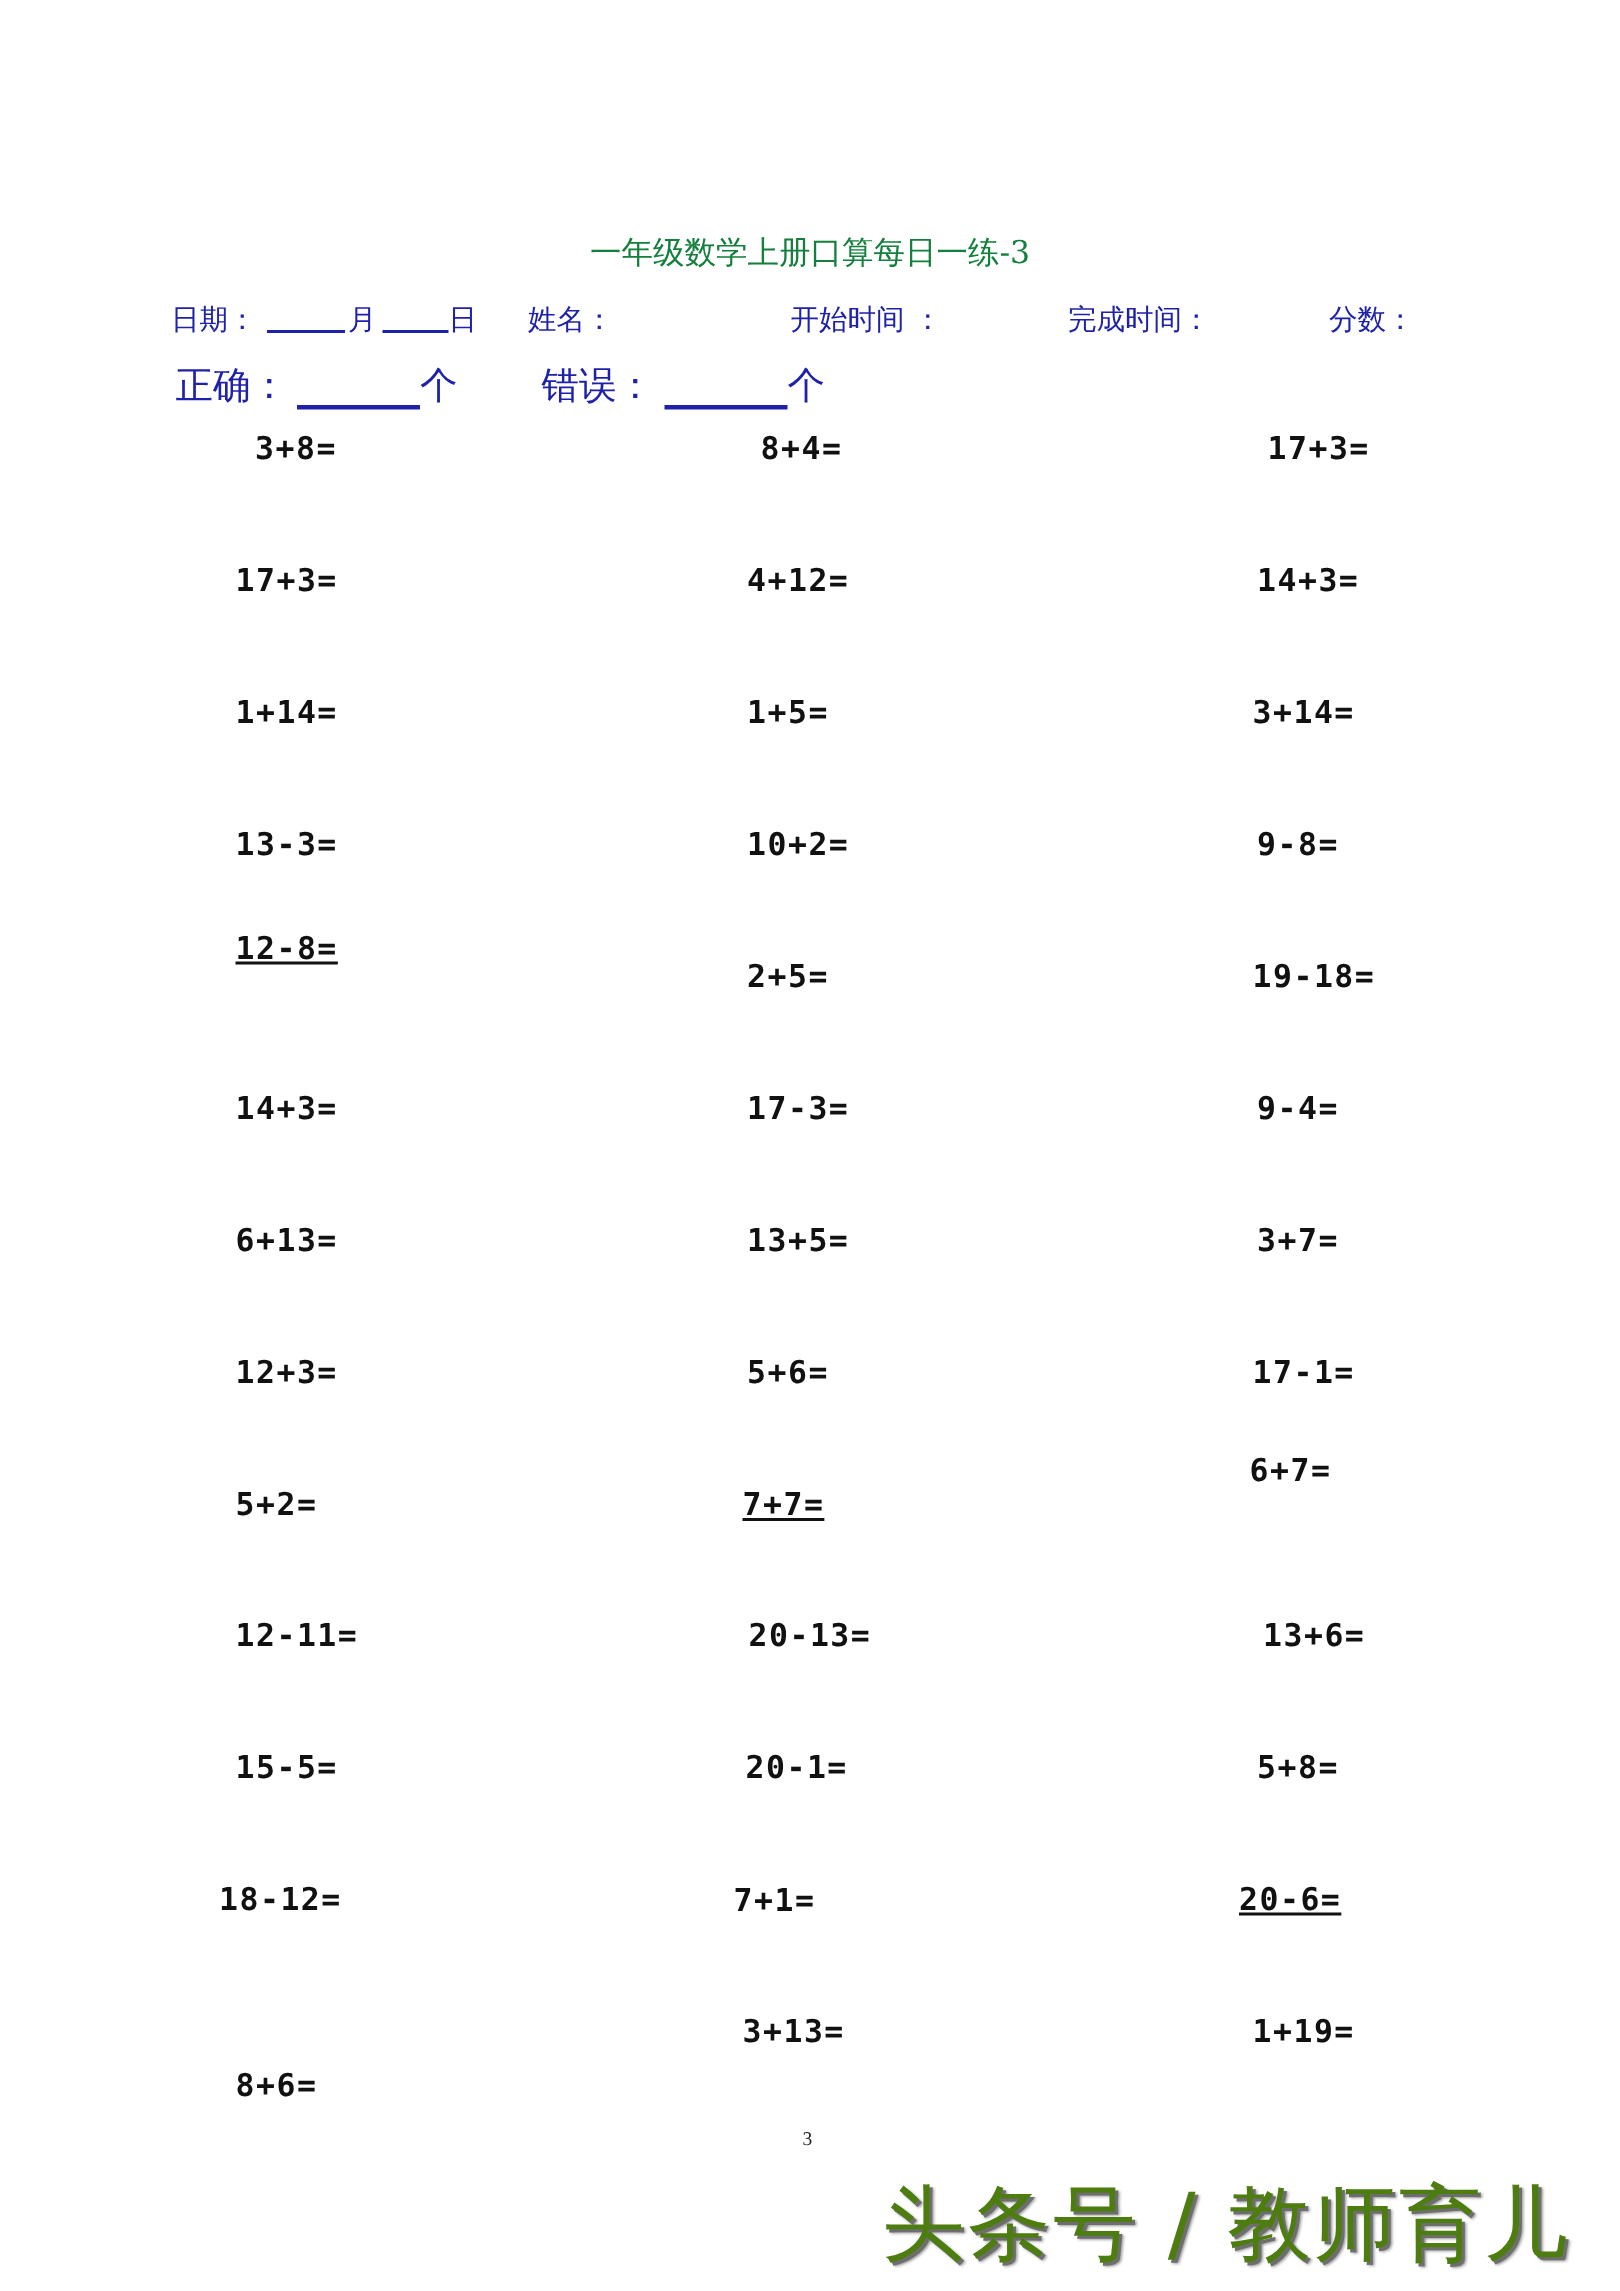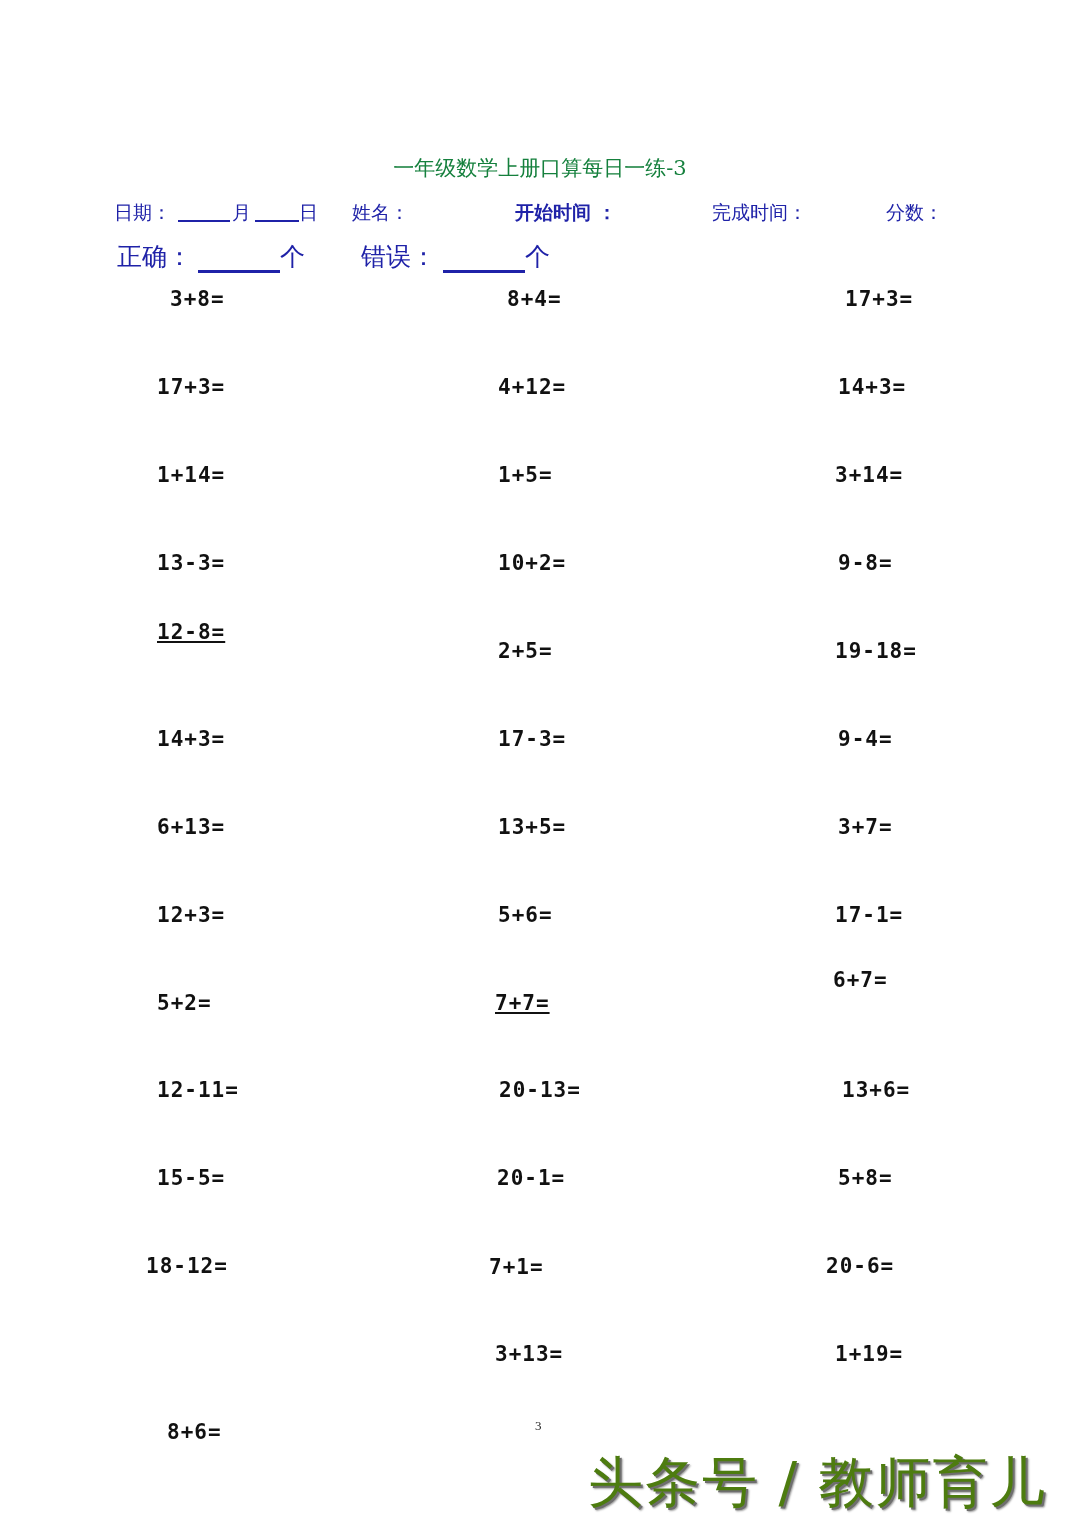--- a/index.html
+++ b/index.html
@@ -22,21 +22,21 @@
 
   <div class="title">一年级数学上册口算每日一练-3</div>
 
   <div class="meta-row">
     <span style="left:114px;">日期：</span>
     <span style="left:178px;"><span class="blank" style="width:52px;position:static;"></span></span>
     <span style="left:232px;">月</span>
     <span style="left:255px;"><span class="blank" style="width:44px;position:static;"></span></span>
     <span style="left:299px;">日</span>
     <span style="left:352px;">姓名：</span>
-    <span style="left:515px;font-weight:bold;">开始时间 ：</span>
+    <span style="left:527px;">开始时间 ：</span>
     <span style="left:712px;">完成时间：</span>
     <span style="left:886px;">分数：</span>
   </div>
 
   <div class="score-row">
     <span style="left:117px;">正确：</span>
     <span style="left:198px;"><span class="blank-lg" style="width:82px;position:static;"></span></span>
     <span style="left:280px;">个</span>
     <span style="left:361px;">错误：</span>
     <span style="left:443px;"><span class="blank-lg" style="width:82px;position:static;"></span></span>
@@ -82,22 +82,22 @@
   <div class="problem" style="top:1078px;left:157px;">12-11=</div>
   <div class="problem" style="top:1078px;left:499px;">20-13=</div>
   <div class="problem" style="top:1078px;left:842px;">13+6=</div>
 
   <div class="problem" style="top:1166px;left:157px;">15-5=</div>
   <div class="problem" style="top:1166px;left:497px;">20-1=</div>
   <div class="problem" style="top:1166px;left:838px;">5+8=</div>
 
   <div class="problem" style="top:1254px;left:146px;">18-12=</div>
   <div class="problem" style="top:1255px;left:489px;">7+1=</div>
-  <div class="problem" style="top:1254px;left:826px;">20-6=</div>
+  <div class="problem" style="top:1254px;left:826px;text-decoration:underline;">20-6=</div>
 
-  <div class="problem" style="top:1420px;left:157px;margin-left:10px;">8+6=</div>
+  <div class="problem" style="top:1378px;left:157px;">8+6=</div>
   <div class="problem" style="top:1342px;left:495px;">3+13=</div>
   <div class="problem" style="top:1342px;left:835px;">1+19=</div>
 
   <div class="page-num">3</div>
 
   <div class="watermark">头条号 / 教师育儿</div>
 </div>
 
 </body></html>

